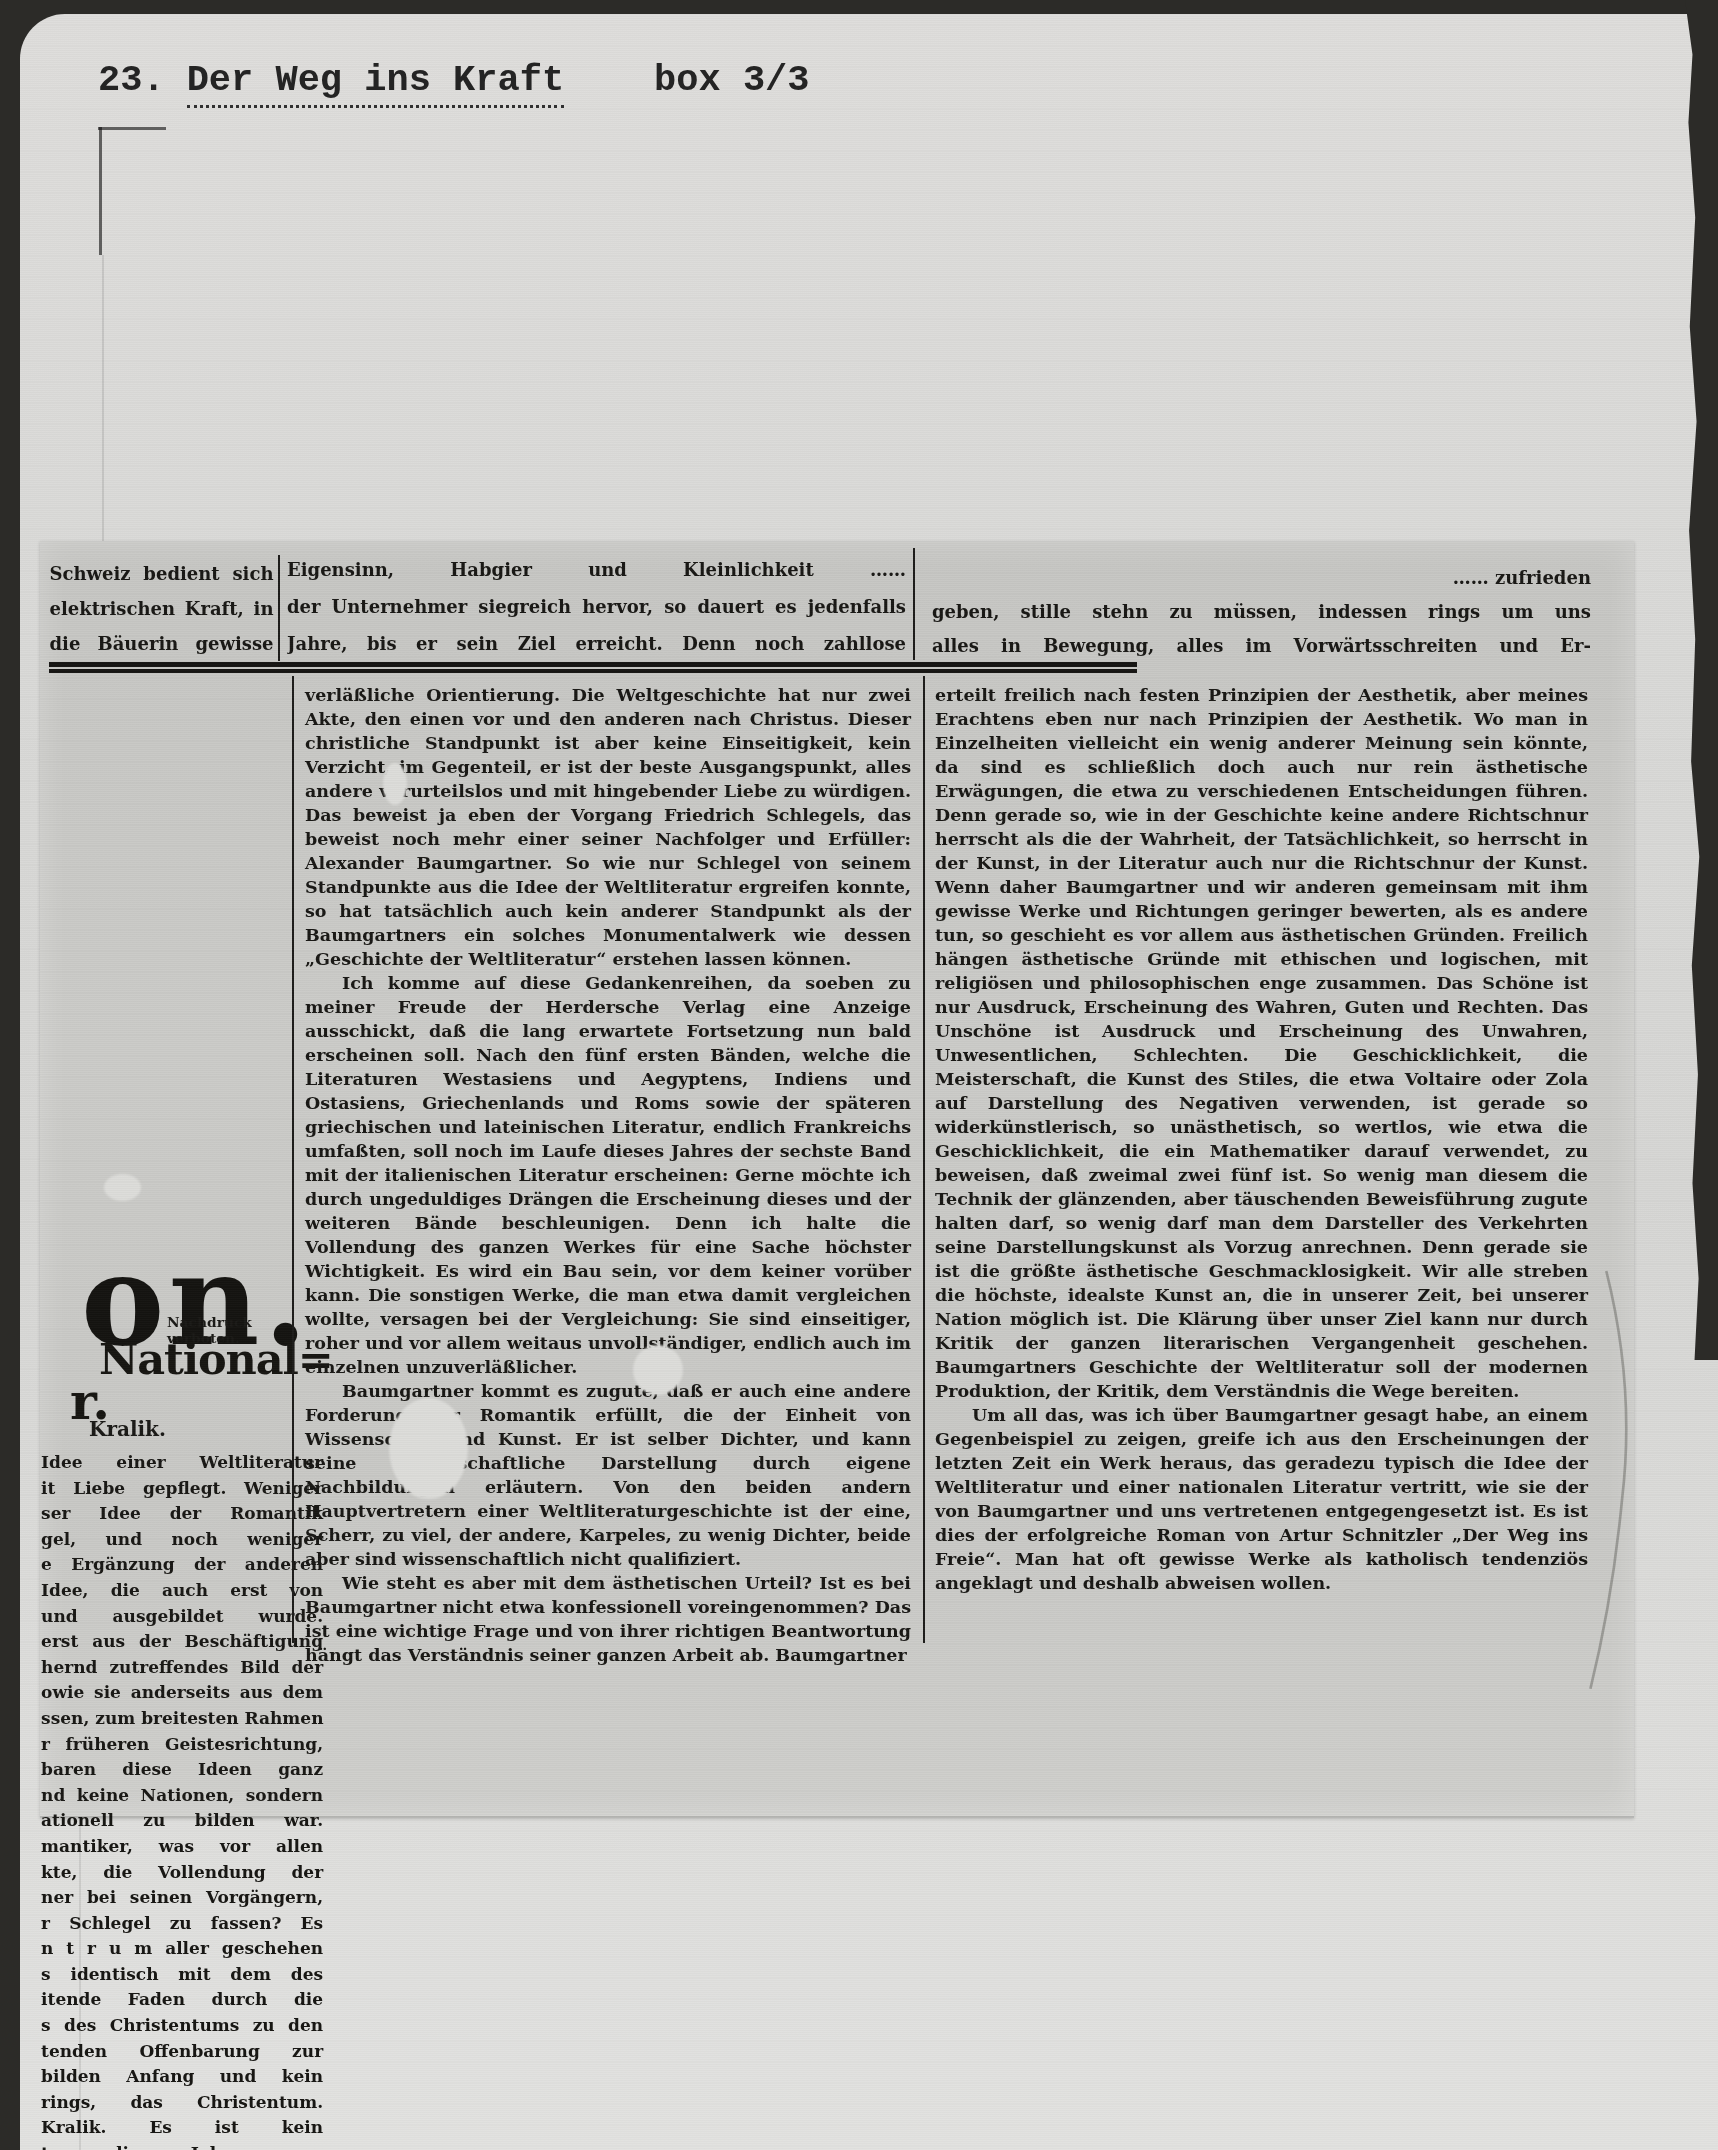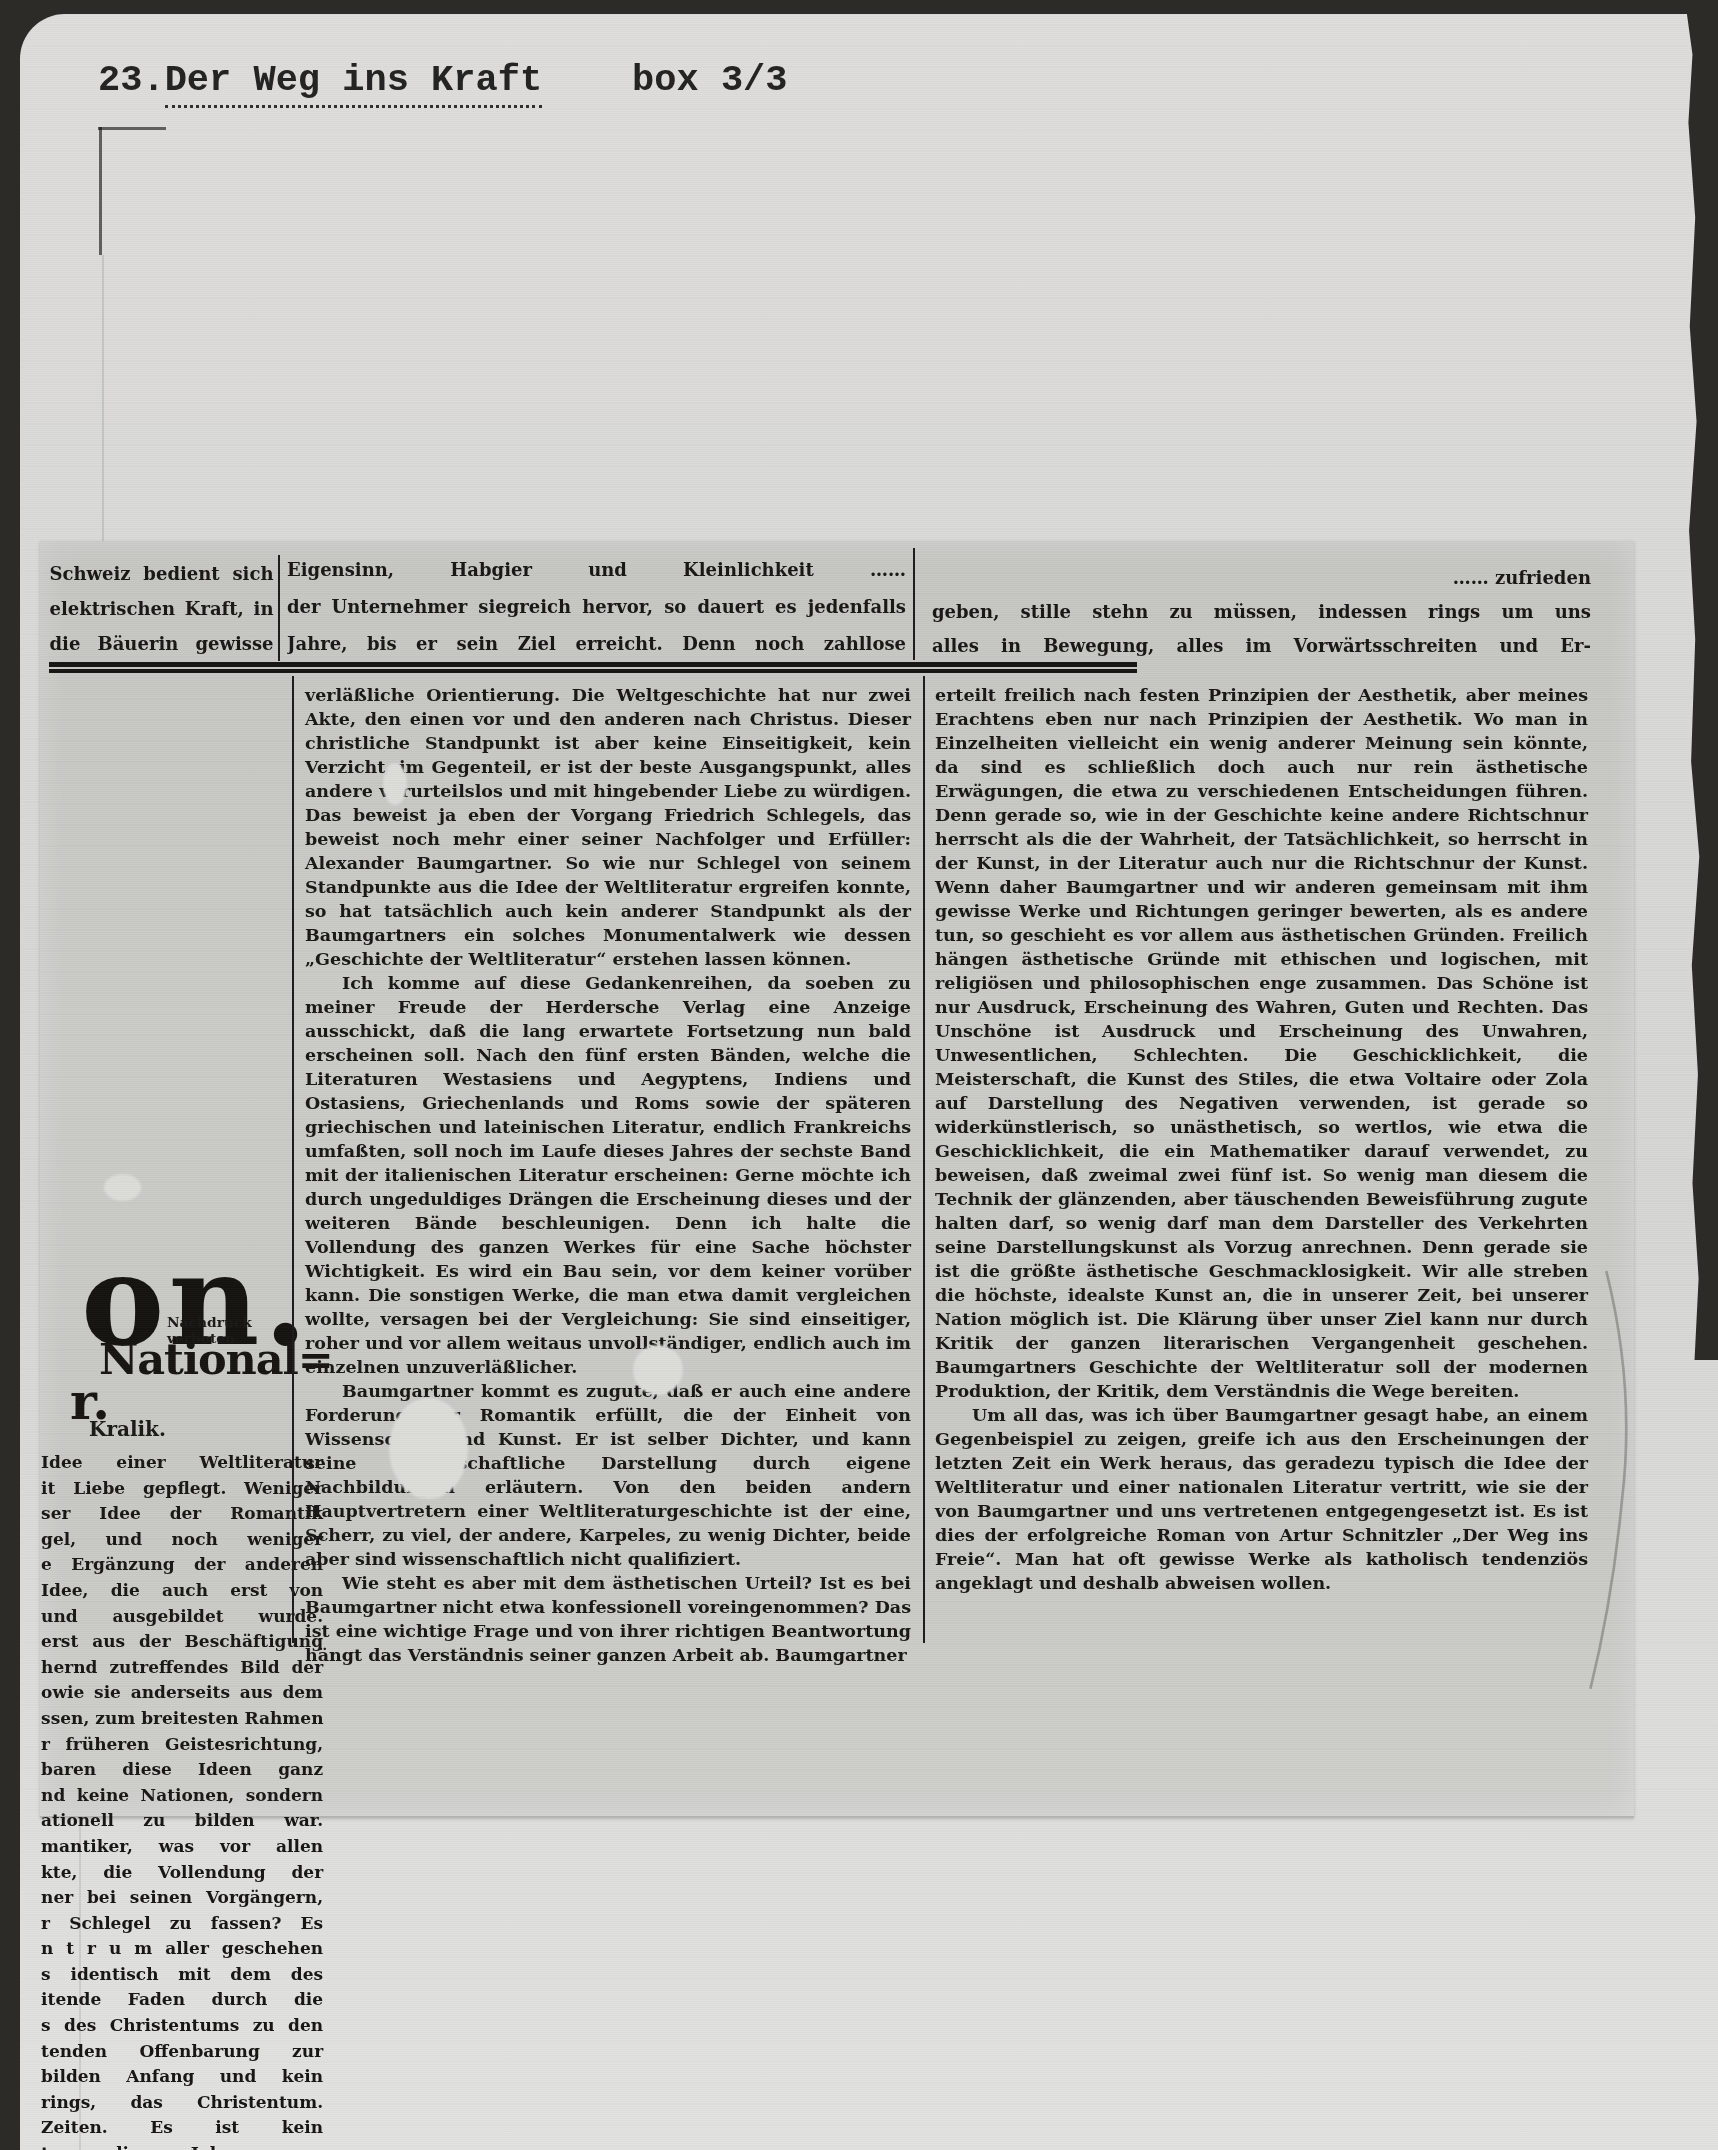--- a/index.html
+++ b/index.html
@@ -16,21 +16,21 @@
   #right-strip{position:absolute;top:0;right:0;width:34px;height:1360px;background:#2c2b28;
         clip-path:polygon(100% 0,0 0,22% 4%,10% 9%,30% 16%,14% 24%,34% 31%,12% 39%,30% 47%,18% 56%,42% 63%,20% 71%,38% 79%,22% 87%,40% 94%,28% 100%,100% 100%);}
   
   .mark-h{position:absolute;left:98px;top:127px;width:68px;height:3.2px;background:rgba(20,20,20,.62);}
   .mark-v{position:absolute;left:99px;top:127px;width:3.2px;height:128px;background:rgba(20,20,20,.62);}
   .crease-v{position:absolute;left:102px;top:255px;width:1.6px;height:288px;background:rgba(40,40,40,.12);}
   .crease-v2{position:absolute;left:79px;top:1820px;width:1.6px;height:330px;background:rgba(40,40,40,.10);}
   
   #header-row{position:absolute;left:98px;top:59px;font-family:"Liberation Mono", monospace;
         font-weight:bold;font-size:37px;color:#242424;white-space:nowrap;letter-spacing:0;}
-  #header-row .num{}
+  #header-row .num{margin-right:22px;}
   #header-row .ttl{border-bottom:3.7px dotted #2f2f2f;padding-bottom:4.2px;}
   #header-row .box{margin-left:90px;}
   
   #clipping{position:absolute;left:40px;top:541px;width:1594px;height:1277px;
         background:linear-gradient(180deg,#c6c6c3 0%,#cbcbc8 40%,#c8c8c5 75%,#cfcfcc 100%);
         box-shadow:0 1.1px 3.2px rgba(0,0,0,.18), inset 0 0 32px rgba(255,255,255,.25);}
   #clipping::after{content:"";position:absolute;inset:0;
         background:repeating-linear-gradient(180deg,rgba(0,0,0,0.02) 0 1.1px,rgba(255,255,255,0.02) 1.1px 2.1px);pointer-events:none;}
   .fr{color:#181714;font-weight:700;}
   
@@ -132,21 +132,21 @@
       <div class="fl">kte, die Vollendung der</div>
       <div class="fl">ner bei seinen Vorgängern,</div>
       <div class="fl">r Schlegel zu fassen? Es</div>
       <div class="fl">n t r u m aller geschehen</div>
       <div class="fl">s identisch mit dem des</div>
       <div class="fl">itende Faden durch die</div>
       <div class="fl">s des Christentums zu den</div>
       <div class="fl">tenden Offenbarung zur</div>
       <div class="fl">bilden Anfang und kein</div>
       <div class="fl">rings, das Christentum.</div>
-      <div class="fl">Zeiten. Es ist kein</div>
+      <div class="fl">Kralik. Es ist kein</div>
       <div class="fl">te die Jahre vor</div>
 
     </div>
 
     <div class="vrule" style="left:252px;top:135px;height:967px;"></div>
     <div class="vrule" style="left:883px;top:135px;height:967px;"></div>
 
     <div class="col" style="left:265px;top:142px;width:606px;">
       <p>verläßliche Orientierung. Die Weltgeschichte hat nur zwei Akte, den einen vor und den anderen nach Christus. Dieser christliche Standpunkt ist aber keine Einseitigkeit, kein Verzicht, im Gegenteil, er ist der beste Ausgangspunkt, alles andere vorurteilslos und mit hingebender Liebe zu würdigen. Das beweist ja eben der Vorgang Friedrich Schlegels, das beweist noch mehr einer seiner Nachfolger und Erfüller: Alexander Baumgartner. So wie nur Schlegel von seinem Standpunkte aus die Idee der Weltliteratur ergreifen konnte, so hat tatsächlich auch kein anderer Standpunkt als der Baumgartners ein solches Monumentalwerk wie dessen „Geschichte der Weltliteratur“ erstehen lassen können.</p>
       <p class="indent">Ich komme auf diese Gedankenreihen, da soeben zu meiner Freude der Herdersche Verlag eine Anzeige ausschickt, daß die lang erwartete Fortsetzung nun bald erscheinen soll. Nach den fünf ersten Bänden, welche die Literaturen Westasiens und Aegyptens, Indiens und Ostasiens, Griechenlands und Roms sowie der späteren griechischen und lateinischen Literatur, endlich Frankreichs umfaßten, soll noch im Laufe dieses Jahres der sechste Band mit der italienischen Literatur erscheinen: Gerne möchte ich durch ungeduldiges Drängen die Erscheinung dieses und der weiteren Bände beschleunigen. Denn ich halte die Vollendung des ganzen Werkes für eine Sache höchster Wichtigkeit. Es wird ein Bau sein, vor dem keiner vorüber kann. Die sonstigen Werke, die man etwa damit vergleichen wollte, versagen bei der Vergleichung: Sie sind einseitiger, roher und vor allem weitaus unvollständiger, endlich auch im einzelnen unzuverläßlicher.</p>

